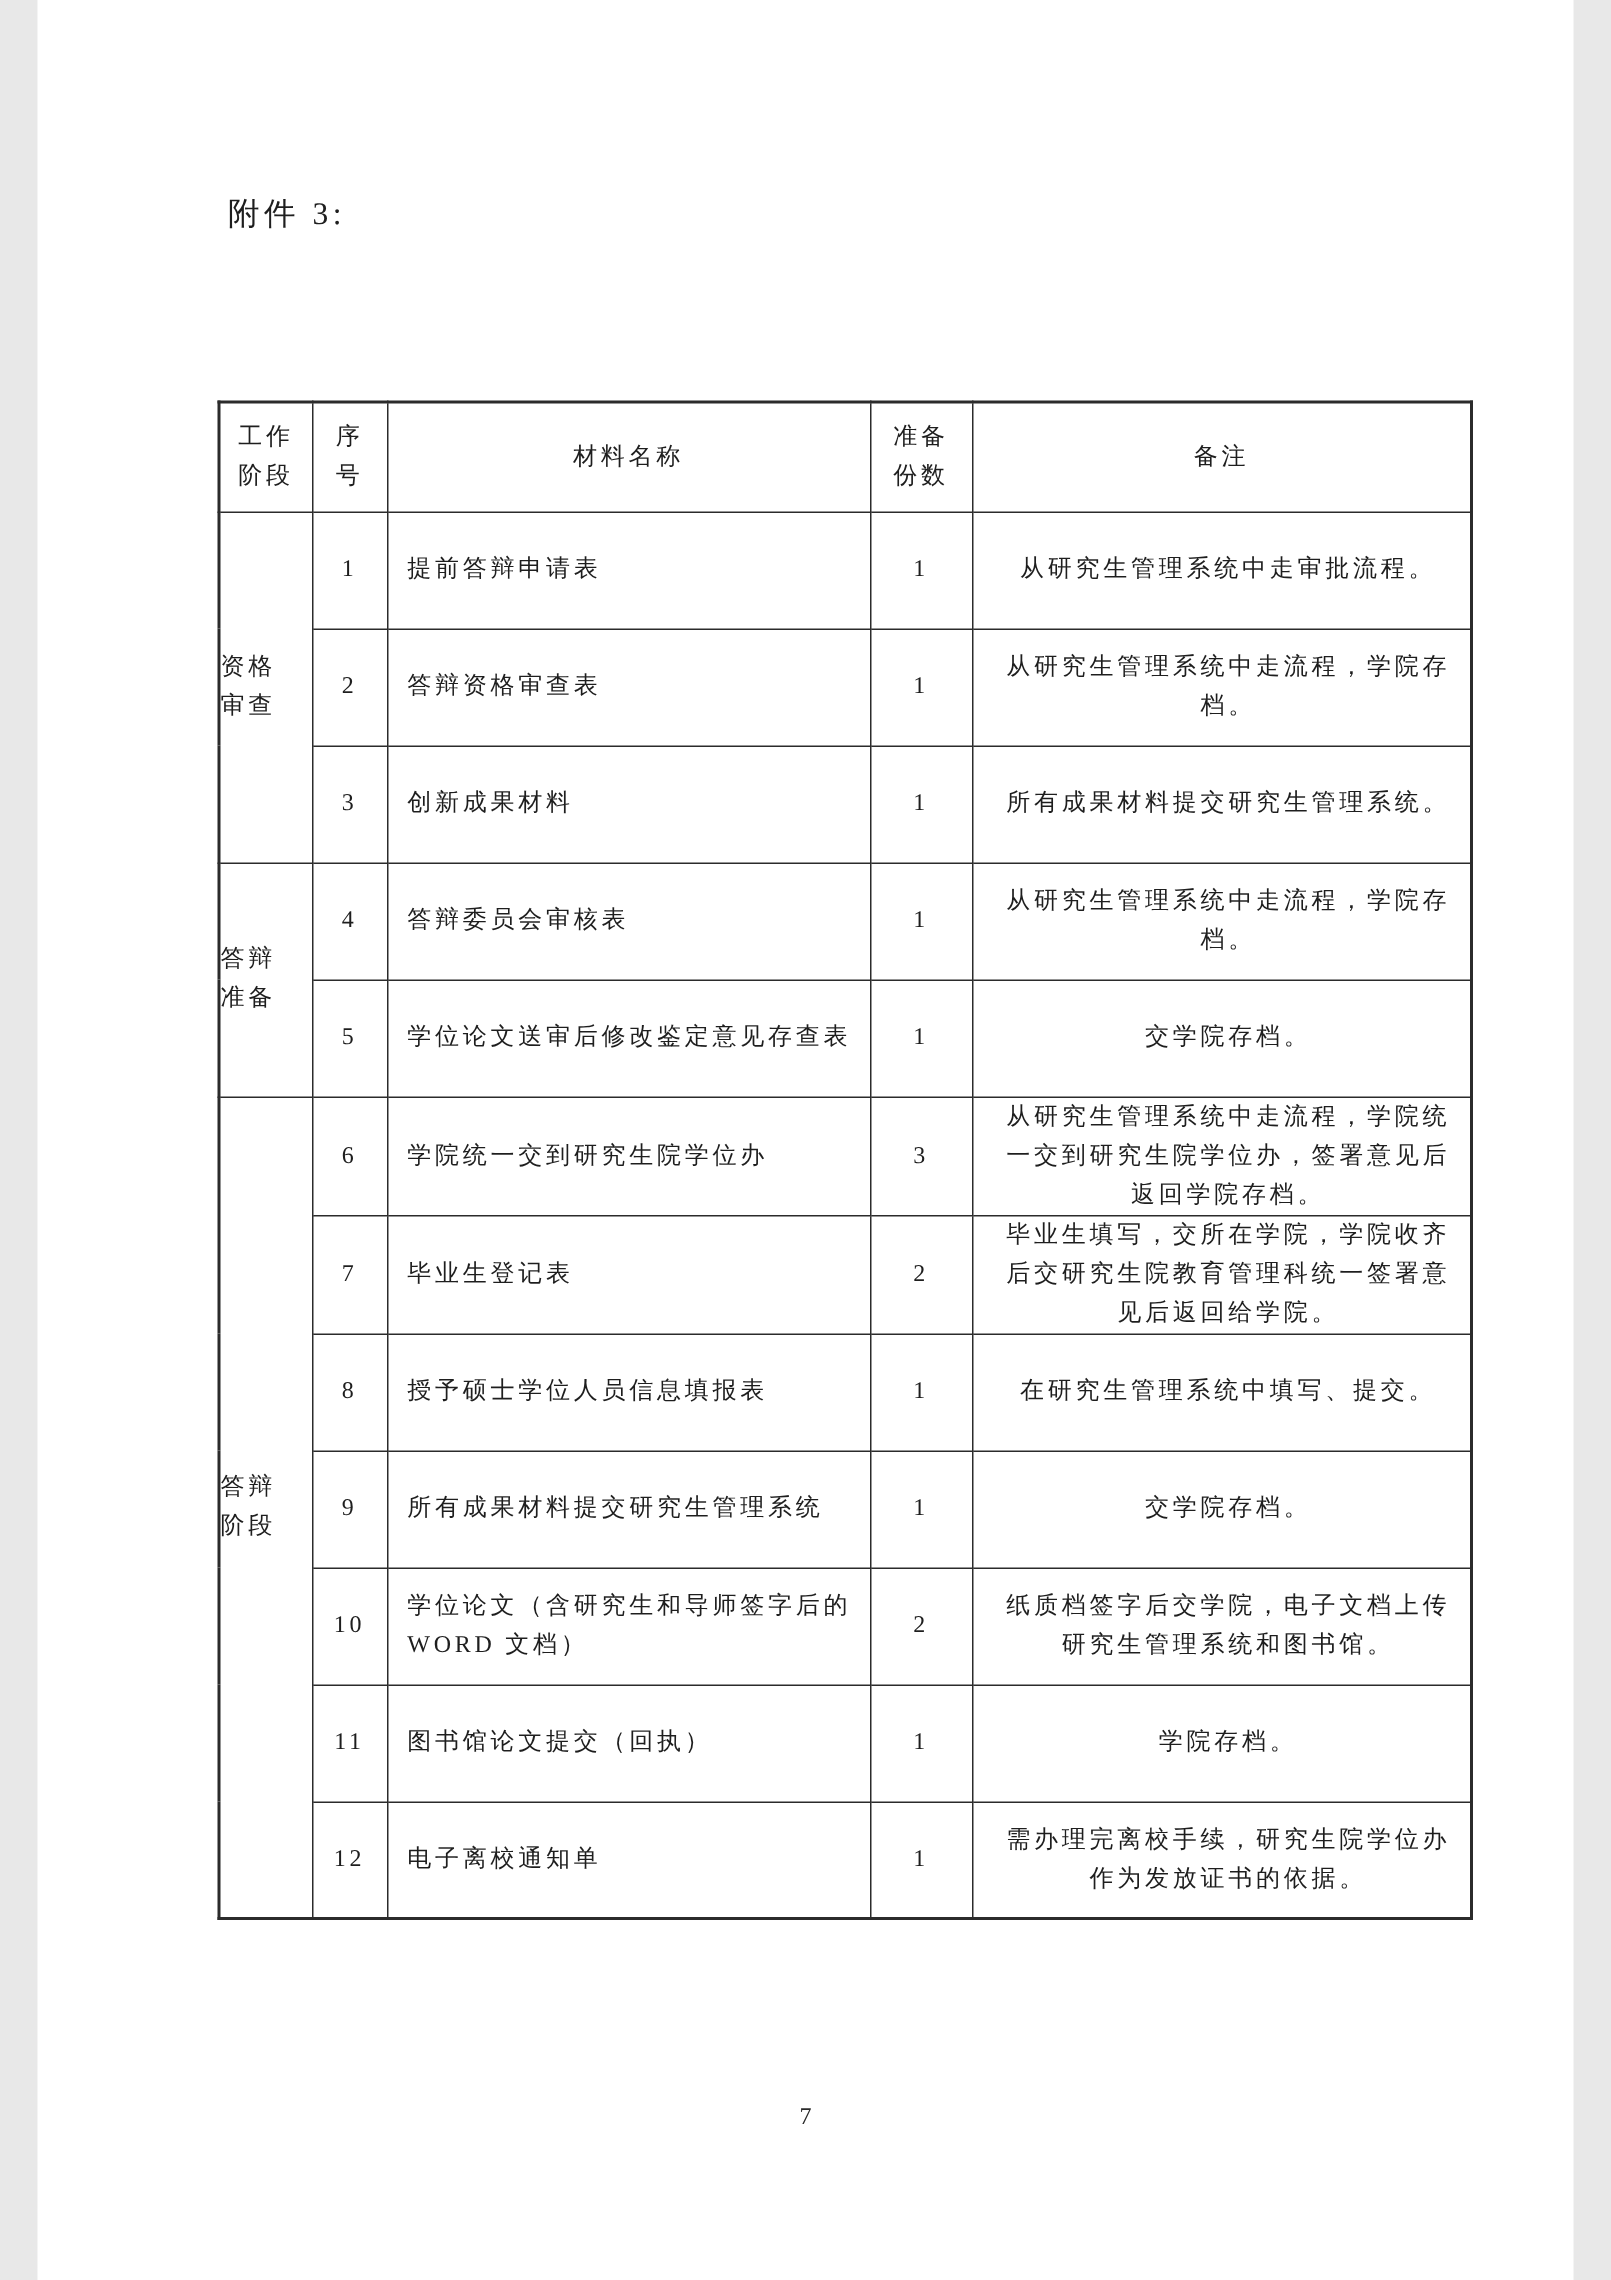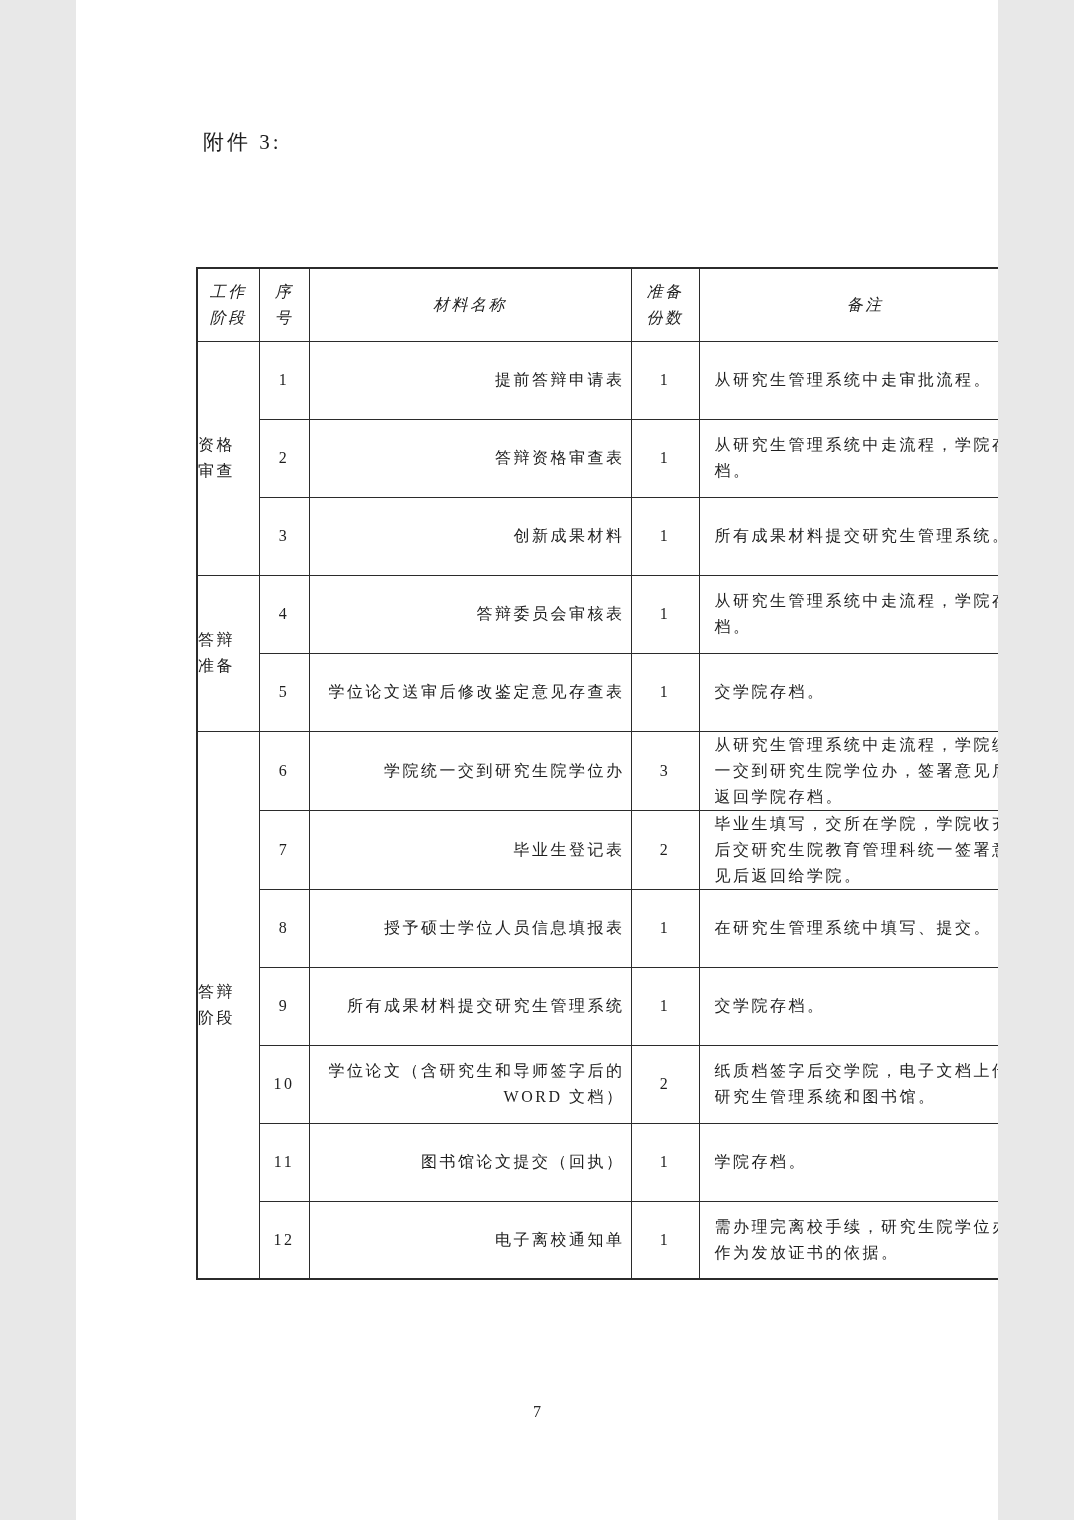--- a/index.html
+++ b/index.html
@@ -1,19 +1,19 @@
 <!DOCTYPE html>
 <html><head>
 <meta charset="utf-8">
 <style>
   * { box-sizing: border-box; margin: 0; padding: 0; }
   html, body { background: #e8e8e8; }
   .page {
     position: relative;
-    width: 922px;
+    width: 1024px;
     height: 1520px;
     margin: 0 auto;
     background: #ffffff;
     color: #1e1e1e;
     font-family: "Liberation Serif", "DejaVu Serif", serif;
     overflow: hidden;
   }
   .attachment-label {
     position: absolute;
     left: 127px;
@@ -46,36 +46,36 @@
     color: #1e1e1e;
   }
   table.materials td, table.materials th {
     border: 1px solid #2b2b2b;
     font-weight: normal;
     vertical-align: middle;
     letter-spacing: 2.5px;
     line-height: 26px;
     overflow: hidden;
   }
-  tr.header-row { height: 73px; font-style: italic; }
+  tr.header-row { height: 73px; }
   tr.data-row { height: 78px; }
   .c-center { text-align: center; }
   .c-multiline { white-space: pre-line; }
   td.cell-stage {
     text-align: left;
     white-space: pre-line;
     line-height: 30px;
   }
   td.cell-material {
-    text-align: right;
+    text-align: left;
     padding-left: 13px;
     padding-right: 6px;
   }
   td.cell-remark {
-    text-align: left;
+    text-align: center;
     padding-left: 15px;
     padding-right: 6px;
   }
   .page-number {
     position: absolute;
     left: 0;
     top: 1403px;
     width: 100%;
     text-align: center;
     font-size: 16px;

